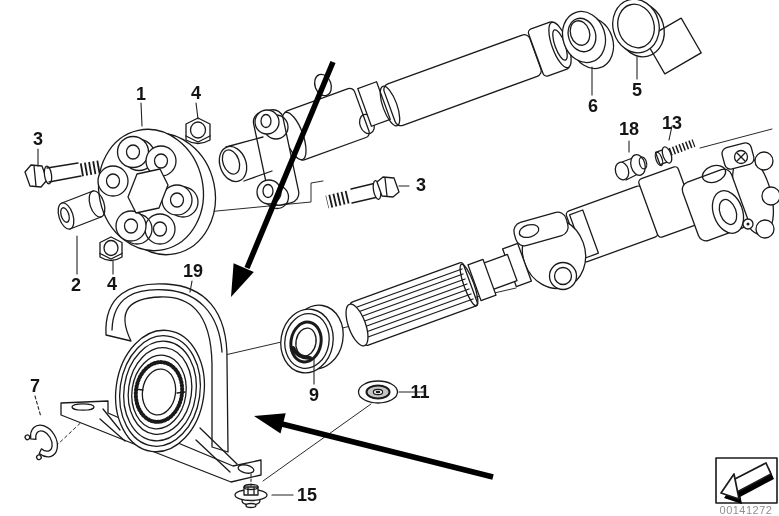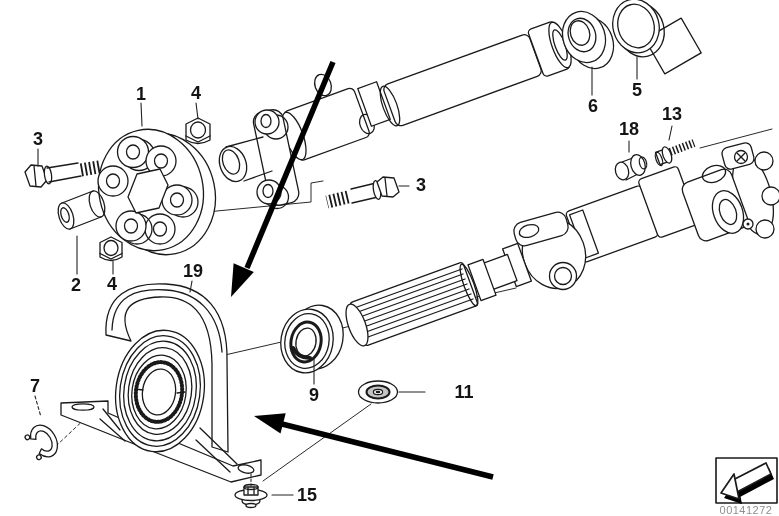--- a/index.html
+++ b/index.html
@@ -285,22 +285,22 @@
 
 <div class="callout" style="left:141px;top:94px">1</div>
 <div class="callout" style="left:196px;top:93px">4</div>
 <div class="callout" style="left:38px;top:139px">3</div>
 <div class="callout" style="left:76px;top:285px">2</div>
 <div class="callout" style="left:112px;top:284px">4</div>
 <div class="callout" style="left:193px;top:271px">19</div>
 <div class="callout" style="left:421px;top:185px">3</div>
 <div class="callout" style="left:35px;top:386px">7</div>
 <div class="callout" style="left:314px;top:395px">9</div>
-<div class="callout" style="left:464px;top:392px">11</div>
+<div class="callout" style="left:420px;top:392px">11</div>
 <div class="callout" style="left:307px;top:495px">15</div>
 <div class="callout" style="left:593px;top:106px">6</div>
 <div class="callout" style="left:637px;top:90px">5</div>
-<div class="callout" style="left:672px;top:114px">13</div>
+<div class="callout" style="left:672px;top:123px">13</div>
 <div class="callout" style="left:629px;top:129px">18</div>
 
 <div class="fig-num">00141272</div>
 
 </div>
 
 </body></html>

